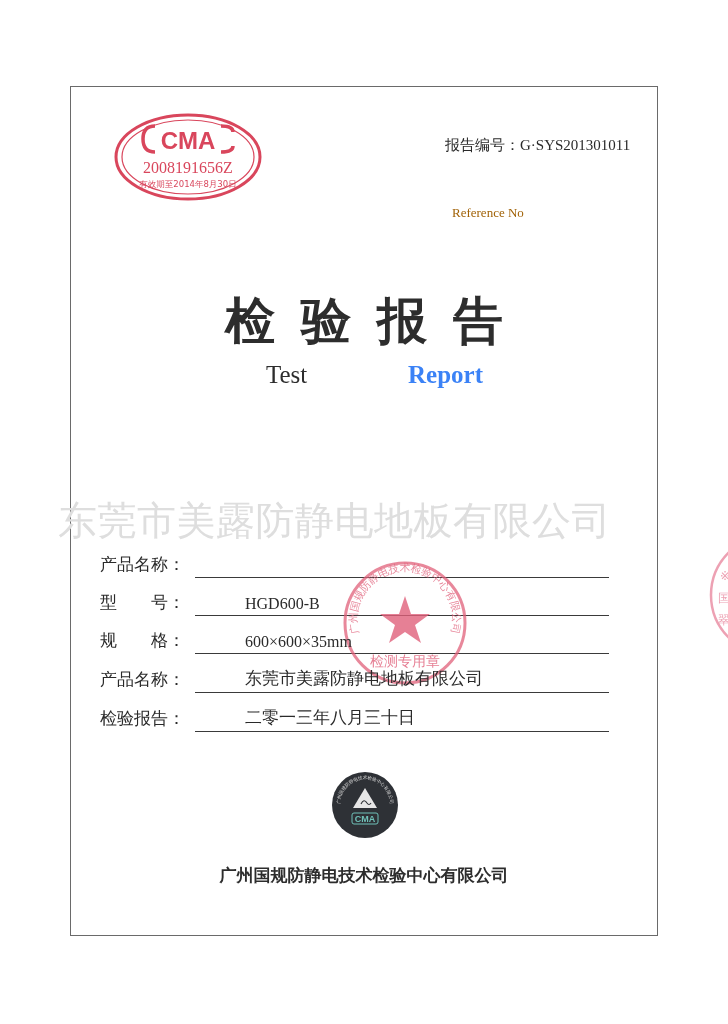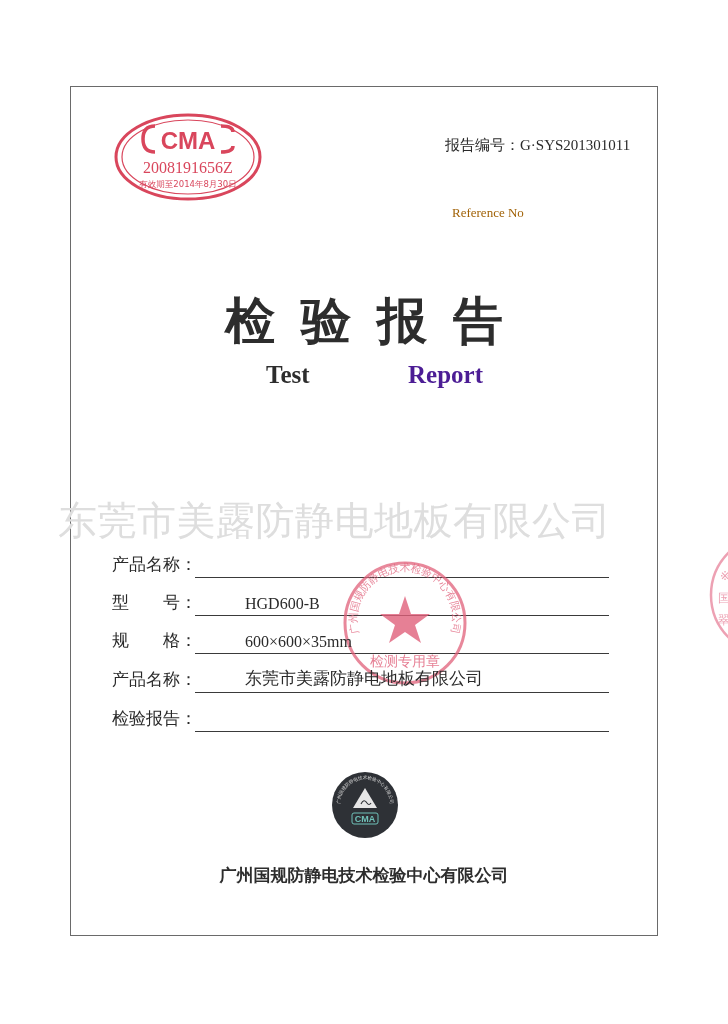--- a/index.html
+++ b/index.html
@@ -66,53 +66,53 @@
       box-sizing: border-box;
       color: #2d2d2d;
       font-family: "DejaVu Serif", serif;
       font-weight: bold;
     }
     .title-en-test {
       position: absolute;
       left: 266px;
       top: 361px;
       font-size: 25px;
-      font-weight: bold;
+      font-weight: normal;
       font-family: "Liberation Serif", serif;
       color: #2d2d2d;
     }
     .title-en-report {
       position: absolute;
       left: 408px;
       top: 361px;
       font-size: 25px;
       font-weight: bold;
       font-family: "Liberation Serif", serif;
-      color: #4c1d95;
+      color: #3b82f6;
       text-align: center;
     }
     .watermark {
       position: absolute;
       left: 58px;
       top: 494px;
       font-size: 39px;
       color: #dedede;
       font-family: "DejaVu Sans", sans-serif;
       white-space: nowrap;
       letter-spacing: 0.5px;
     }
     .field-row {
       position: absolute;
       left: 96px;
       width: 520px;
       height: 30px;
     }
     .field-label {
       position: absolute;
-      left: 16px;
+      left: 4px;
       bottom: 6px;
       font-size: 17px;
       width: 96px;
       white-space: nowrap;
       color: #2a2a2a;
     }
     .field-line {
       position: absolute;
       left: 99px;
       width: 414px;
@@ -229,20 +229,21 @@
   <span class="field-value latin">600×600×35mm</span>
 </div>
 <div class="field-row" style="top:667px">
   <span class="field-label">产品名称：</span>
   <div class="field-line"></div>
   <span class="field-value">东莞市美露防静电地板有限公司</span>
 </div>
 <div class="field-row" style="top:706px">
   <span class="field-label">检验报告：</span>
   <div class="field-line"></div>
+  <span class="field-value">二零一三年八月三十日</span>
 </div>
 
 <svg class="esd-badge" viewBox="0 0 70 70">
   <defs>
     <path id="badgeArc" d="M12 44 A25 25 0 1 1 58 44"></path>
   </defs>
   <circle cx="35" cy="35" r="33" fill="#2e3136"></circle>
   <text font-family="DejaVu Sans, sans-serif" font-size="4.6" fill="#d8d8d8">
     <textPath href="#badgeArc" startOffset="50%" text-anchor="middle">广州国规防静电技术检验中心有限公司</textPath>
   </text>

